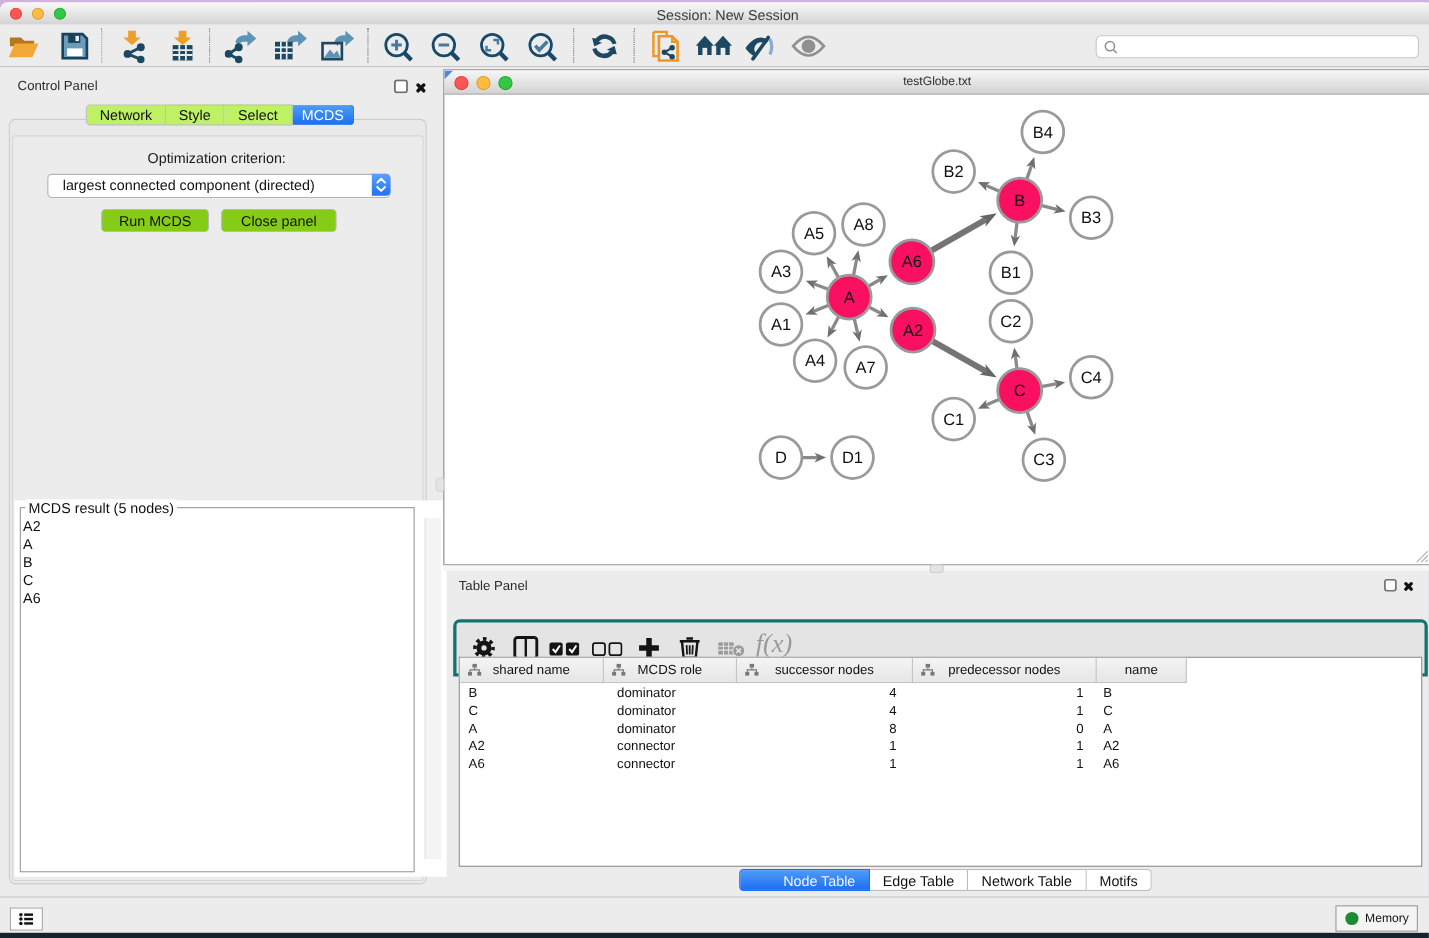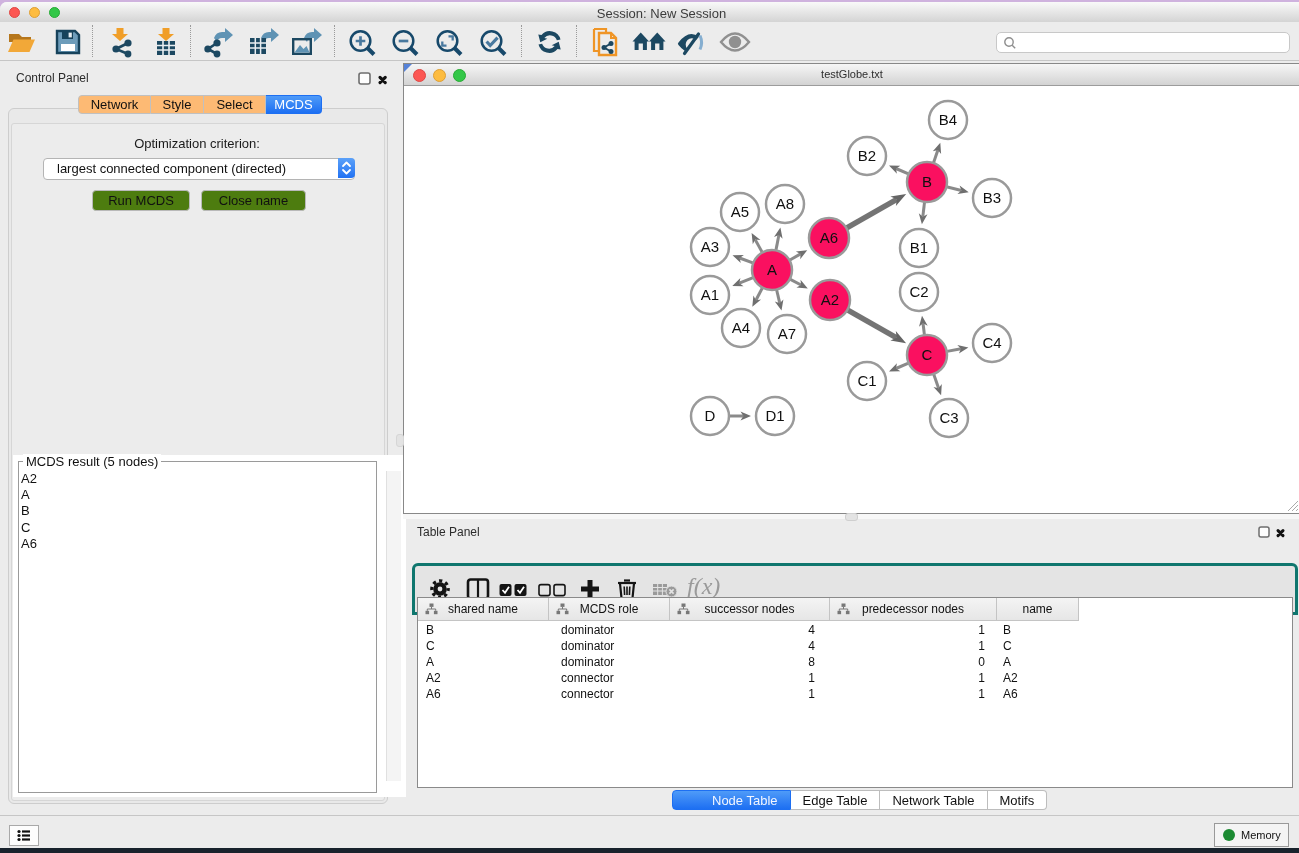--- a/index.html
+++ b/index.html
@@ -11,29 +11,29 @@
 #apptitle{position:absolute;top:4px;left:0;width:100%;text-align:center;font-size:13px;color:#3c3c3c;}
 #toolbar{position:absolute;left:0;top:22px;width:1299px;height:38px;background:#ececec;border-bottom:1px solid #c6c6c6;}
 .sep{position:absolute;top:3px;height:32px;width:0;border-left:1px dotted #9a9a9a;}
 .ticon{position:absolute;top:4px;}
 #search{position:absolute;left:996px;top:10px;width:292px;height:19px;background:#fff;border:1px solid #c8c8c8;border-radius:5px;}
 
 #cptitle{position:absolute;left:16px;top:71px;font-size:12px;color:#2c2c2c;}
 #cpbox{position:absolute;left:8px;top:108px;width:378px;height:694px;background:#e9e9e9;border:1px solid #cdcdcd;border-radius:6px;}
 #cpinner{position:absolute;left:11px;top:123px;width:372px;height:676px;background:#ececec;border:1px solid #d6d6d6;border-radius:3px;}
 #tabs{position:absolute;left:78px;top:95px;height:19px;display:flex;font-size:13px;}
-.tab{background:#fdba74;border:1px solid #c0c0c0;border-left:none;color:#111;box-sizing:border-box;
+.tab{background:#bef264;border:1px solid #c0c0c0;border-left:none;color:#111;box-sizing:border-box;
  display:flex;align-items:center;justify-content:center;}
 .tab.first{border-left:1px solid #c0c0c0;border-radius:4px 0 0 4px;}
 .tab.sel{background:linear-gradient(#4f9bf8,#1d6ff2);color:#fff;border-color:#1d6ff2;border-radius:0 4px 4px 0;}
 #optlabel{position:absolute;left:0;top:136px;width:394px;text-align:center;font-size:13px;color:#1a1a1a;}
 #dropdown{position:absolute;left:43px;top:158px;width:310px;height:20px;background:#fff;border:1px solid #b4b4b4;border-radius:4px;font-size:13px;color:#111;}
 #ddtext{position:absolute;left:13px;top:2px;}
 #ddbtn{position:absolute;right:-1px;top:-1px;width:17px;height:20px;background:linear-gradient(#5ba1f9,#2272f3);border-radius:0 4px 4px 0;}
-.btn{position:absolute;height:19px;background:#4d7c0f;border:1px solid #b9b9b9;border-radius:4px;font-size:13px;color:#111;
+.btn{position:absolute;height:19px;background:#84cc16;border:1px solid #b9b9b9;border-radius:4px;font-size:13px;color:#111;
  display:flex;align-items:center;justify-content:center;}
 #mcdsbox{position:absolute;left:13px;top:455px;width:393px;height:342px;background:#fff;}
 #fieldset{position:absolute;left:5px;top:6px;width:357px;height:330px;border:1px solid #9a9a9a;}
 #fstitle{position:absolute;left:4px;top:-8px;background:#fff;padding:0 3px;font-size:13px;color:#111;}
 #mcdslist{position:absolute;left:8px;top:16px;font-size:13px;color:#111;line-height:16.2px;}
 #mcdssb{position:absolute;right:5px;top:16px;width:14px;height:310px;background:#f4f4f4;border-left:1px solid #e0e0e0;}
 
 #netwin{position:absolute;left:403px;top:63px;width:896px;height:449px;background:#fff;border:1px solid #888;}
 #nettitle{position:absolute;left:0;top:0;width:100%;height:21px;background:linear-gradient(#f6f6f6,#d3d3d3);border-bottom:1px solid #9c9c9c;}
 #netname{position:absolute;top:4px;left:0;width:100%;text-align:center;font-size:11px;color:#2e2e2e;}
@@ -208,21 +208,21 @@
 </div>
 <div id="optlabel">Optimization criterion:</div>
 <div id="dropdown">
     <span id="ddtext">largest connected component (directed)</span>
  <div id="ddbtn"><svg width="17" height="20" viewBox="0 0 17 20">
         <path d="M5 8 L8.5 4.5 L12 8" fill="none" stroke="#fff" stroke-width="1.8" stroke-linecap="round" stroke-linejoin="round"></path>
         <path d="M5 12 L8.5 15.5 L12 12" fill="none" stroke="#fff" stroke-width="1.8" stroke-linecap="round" stroke-linejoin="round"></path>
       </svg></div>
 </div>
 <div class="btn" style="left:92px;top:190px;width:96px;">Run MCDS</div>
-<div class="btn" style="left:201px;top:190px;width:103px;">Close name</div>
+<div class="btn" style="left:201px;top:190px;width:103px;">Close panel</div>
 <div id="mcdsbox">
  <div id="fieldset">
       <div id="fstitle">MCDS result (5 nodes)</div>
     </div>
  <div id="mcdslist">A2<br>A<br>B<br>C<br>A6</div>
  <div id="mcdssb"></div>
 </div>
 
 <div id="netwin">
  <div id="nettitle">

